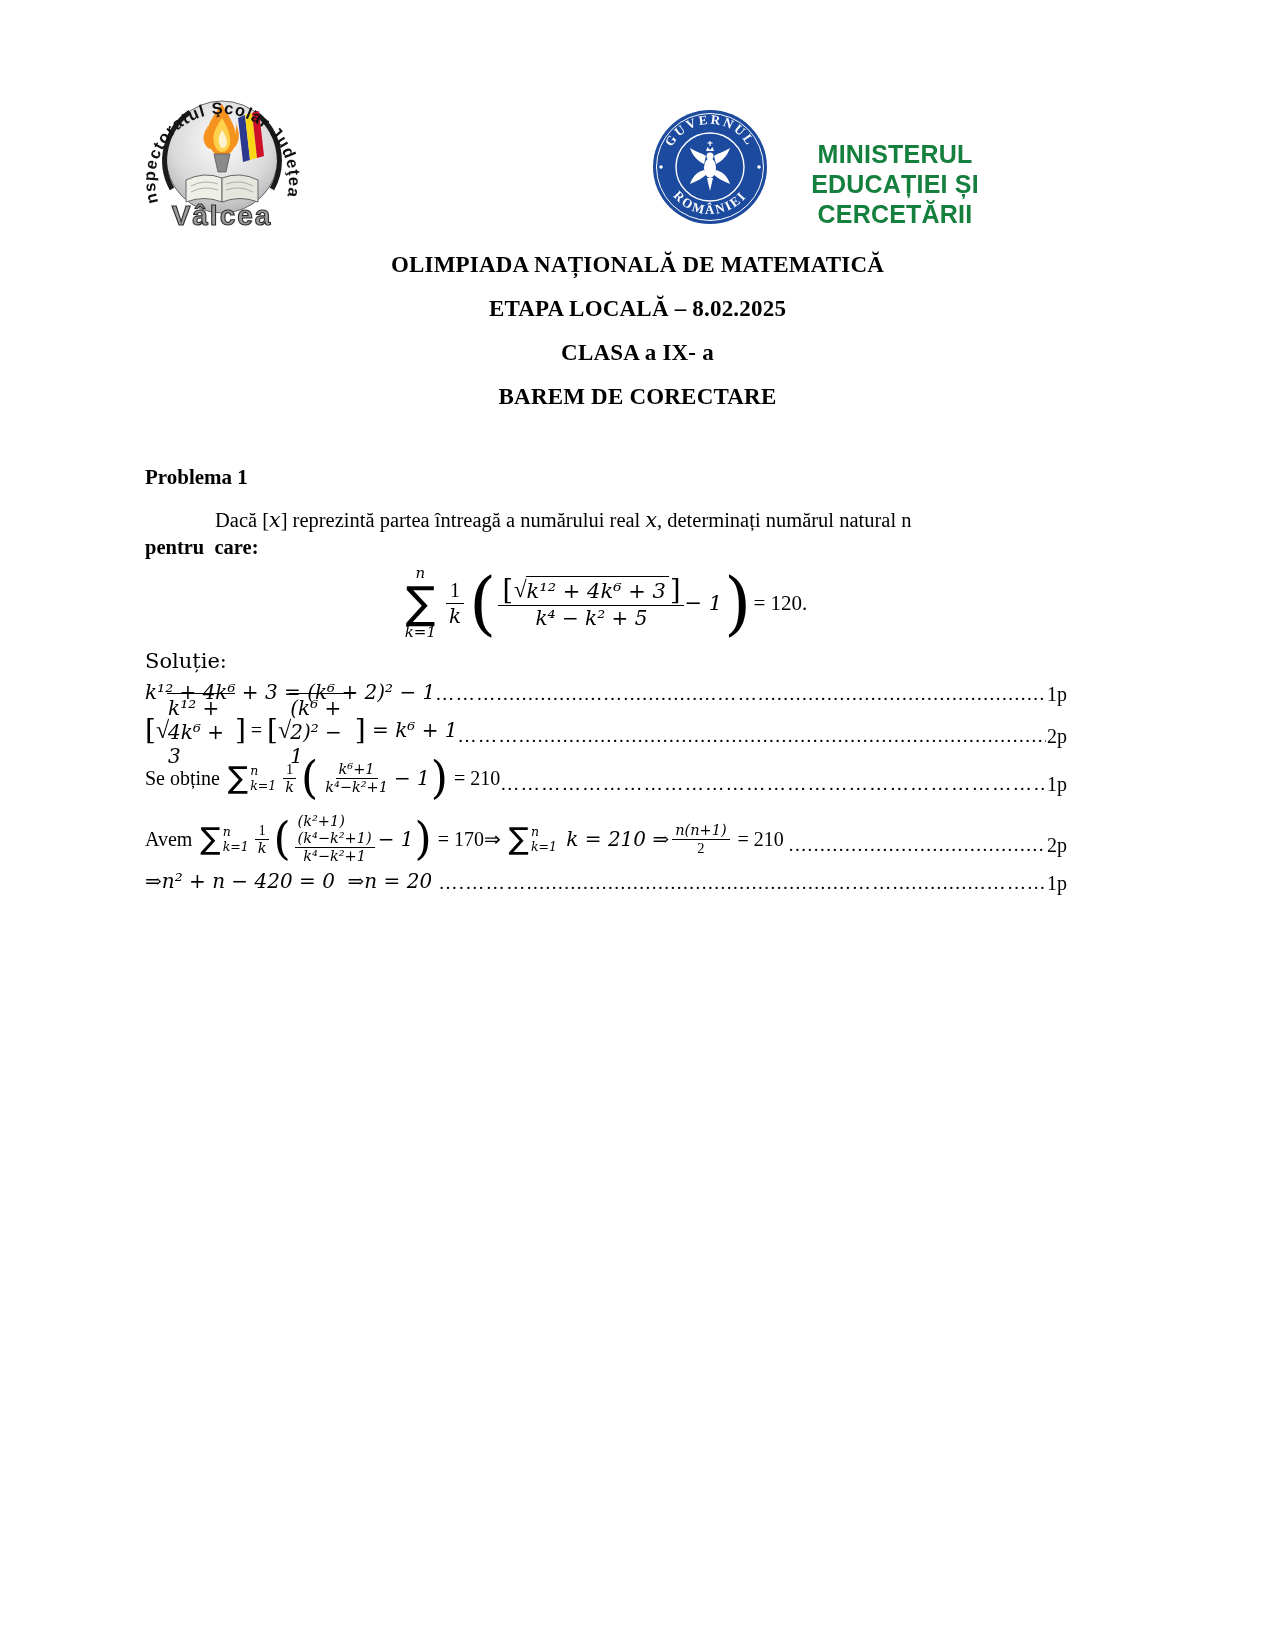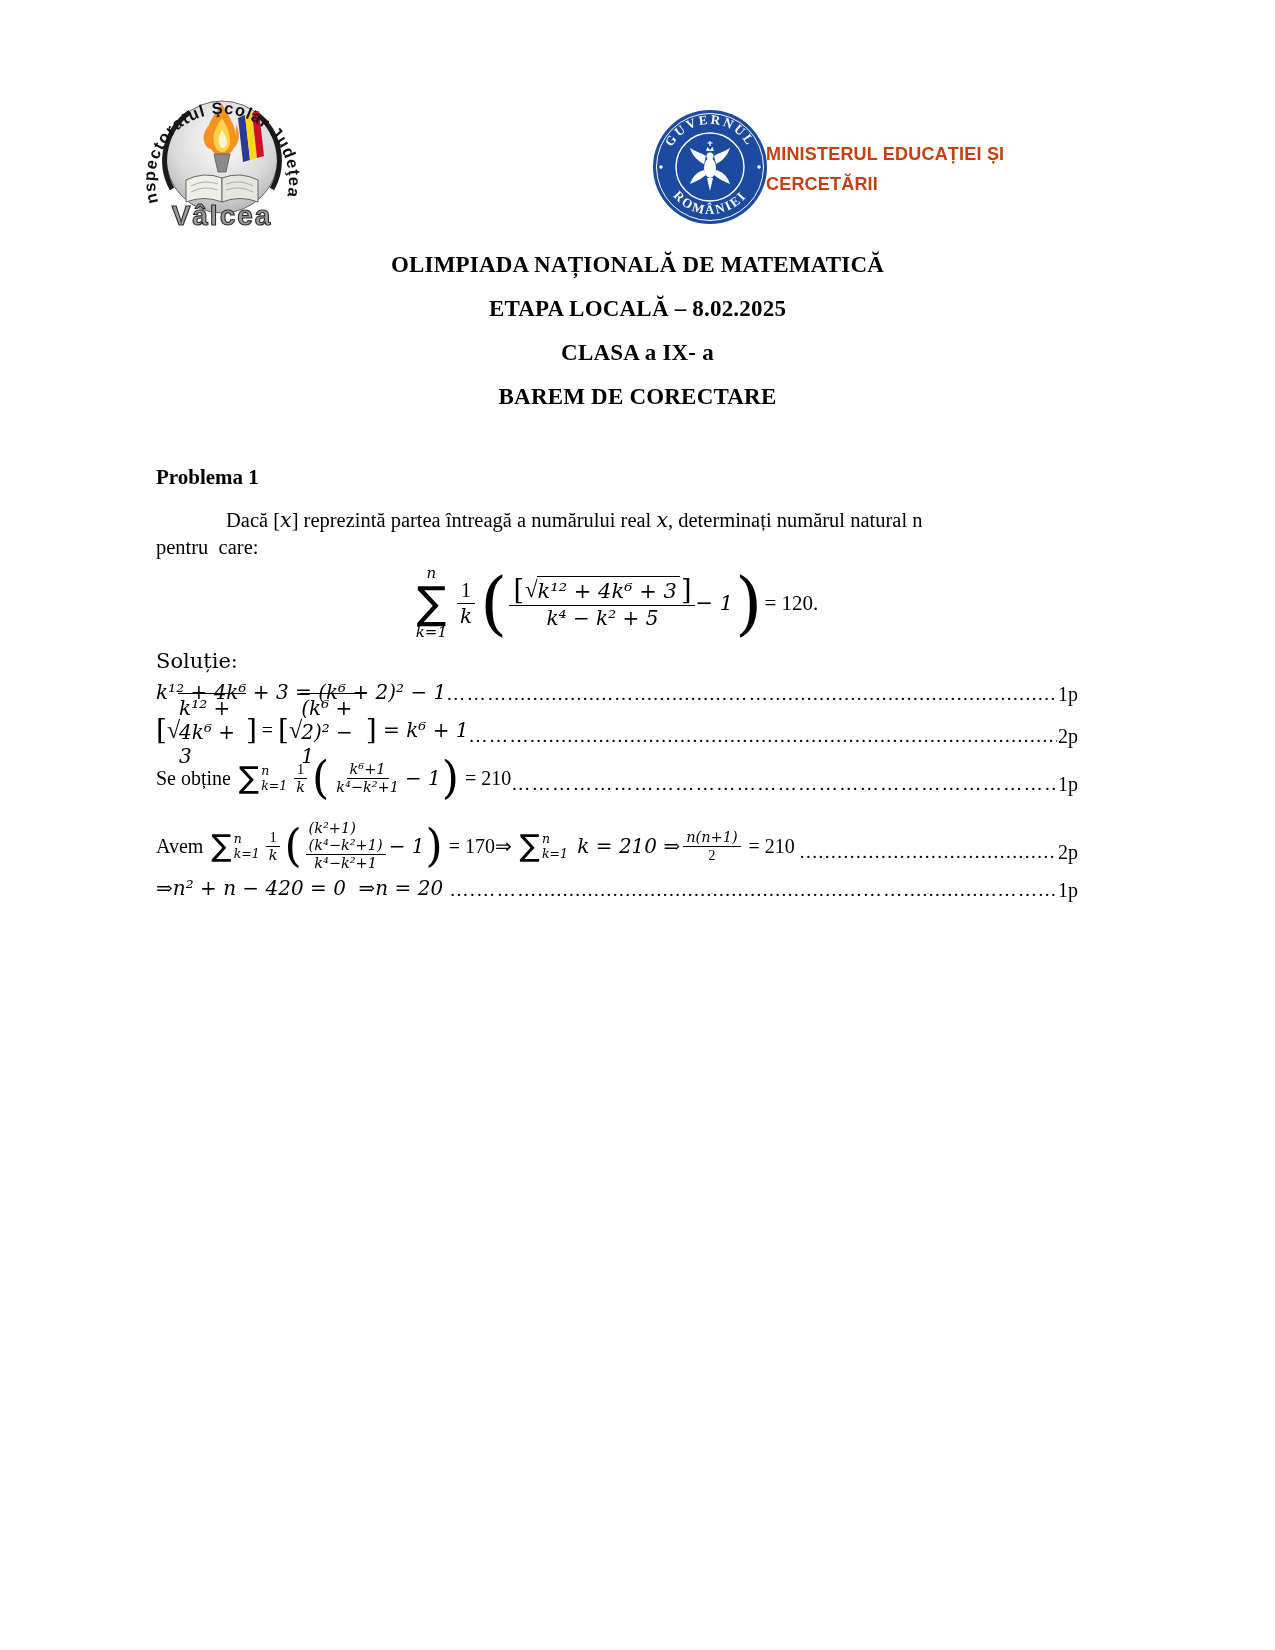--- a/index.html
+++ b/index.html
@@ -2,34 +2,34 @@
 <html><head>
 <meta charset="utf-8">
 <style>
   html,body{margin:0;padding:0;background:#fff;}
   .page{position:relative;width:1275px;height:1650px;background:#ffffff;overflow:hidden;
         font-family:"Liberation Serif",serif;color:#000;}
 
   
   .logo-left{position:absolute;left:136px;top:66px;width:172px;height:168px;}
   .seal{position:absolute;left:650px;top:106px;width:120px;height:122px;}
-  .ministry{position:absolute;left:766px;top:139px;width:258px;
-            font-family:"Liberation Sans",sans-serif;font-weight:700;font-size:18px;
-            line-height:30px;color:#c2410c;letter-spacing:.2px;}
+  .ministry{position:absolute;left:766px;top:139px;width:258px;text-align:center;
+            font-family:"Liberation Sans",sans-serif;font-weight:700;font-size:25px;
+            line-height:30px;color:#15803d;letter-spacing:.2px;}
 
   
   .titles{position:absolute;left:0;top:243px;width:1275px;text-align:center;
           font-weight:700;font-size:23px;}
   .titles .tl{line-height:44px;letter-spacing:.2px;}
 
   
-  .body{position:absolute;left:156px;top:464px;width:922px;font-size:20px;}
+  .body{position:absolute;left:145px;top:464px;width:922px;font-size:20px;}
   .prob-heading{font-weight:700;font-size:21px;line-height:26px;margin:0 0 17px;}
   .st1{padding-left:70px;line-height:27px;font-size:20.5px;}
-  .st2{line-height:27px;font-size:20.5px;white-space:pre-wrap;}
+  .st2{line-height:27px;font-size:20.5px;white-space:pre-wrap;font-weight:bold;}
   .mi{font-style:italic;font-family:"DejaVu Serif",serif;}
   .mtext{white-space:pre;}
 
   
   .formula{height:84px;display:flex;align-items:center;justify-content:center;font-size:21px;}
   .bigsum{display:inline-flex;flex-direction:column;align-items:center;margin-right:7px;}
   .bigsum .top{font-size:15px;line-height:1;margin-bottom:1px;}
   .bigsum .sigma{font-size:44px;line-height:.95;font-family:"DejaVu Sans",sans-serif;}
   .bigsum .bot{font-size:15px;line-height:1;margin-top:2px;}
   .frac{display:inline-flex;flex-direction:column;align-items:center;vertical-align:middle;}
@@ -42,21 +42,21 @@
   .rsign{font-size:23px;line-height:1;margin-right:-2px;}
   .rad{border-top:1.6px solid #000;padding:2px 3px 0 1px;}
   .bp-lg{font-size:70px;font-weight:400;line-height:.9;font-family:"DejaVu Serif",serif;margin:0 2px;}
 
   
   .sol-label{font-size:21px;font-family:"DejaVu Serif",serif;
              line-height:24px;margin:4px 0 4px;}
   .row{display:flex;align-items:center;font-size:20px;}
   .r1{height:30px;margin-bottom:2px;text-align:right;}
   .r2{height:42px;margin-bottom:2px;}
-  .r3{height:50px;margin-bottom:16px;align-items:center;}
+  .r3{height:50px;margin-bottom:9px;align-items:center;}
   .r4{height:54px;}
   .r5{height:30px;}
   .dots{flex:1 1 auto;min-width:0;overflow:hidden;white-space:nowrap;letter-spacing:1.5px;
         font-size:19px;position:relative;top:6px;}
   .pts{flex:0 0 auto;position:relative;top:6px;padding-left:1px;}
   .r1 .dots,.r5 .dots,.r1 .pts,.r5 .pts{top:2px;}
   .isum{display:inline-flex;align-items:center;margin:0 3px;}
   .isigma{font-size:30px;line-height:1;font-family:"DejaVu Sans",sans-serif;}
   .ilims{display:inline-flex;flex-direction:column;margin-left:2px;font-size:12.5px;line-height:1.2;}
   .frac.sm .num,.frac.sm .den{font-size:14.5px;padding:0 3px;}

